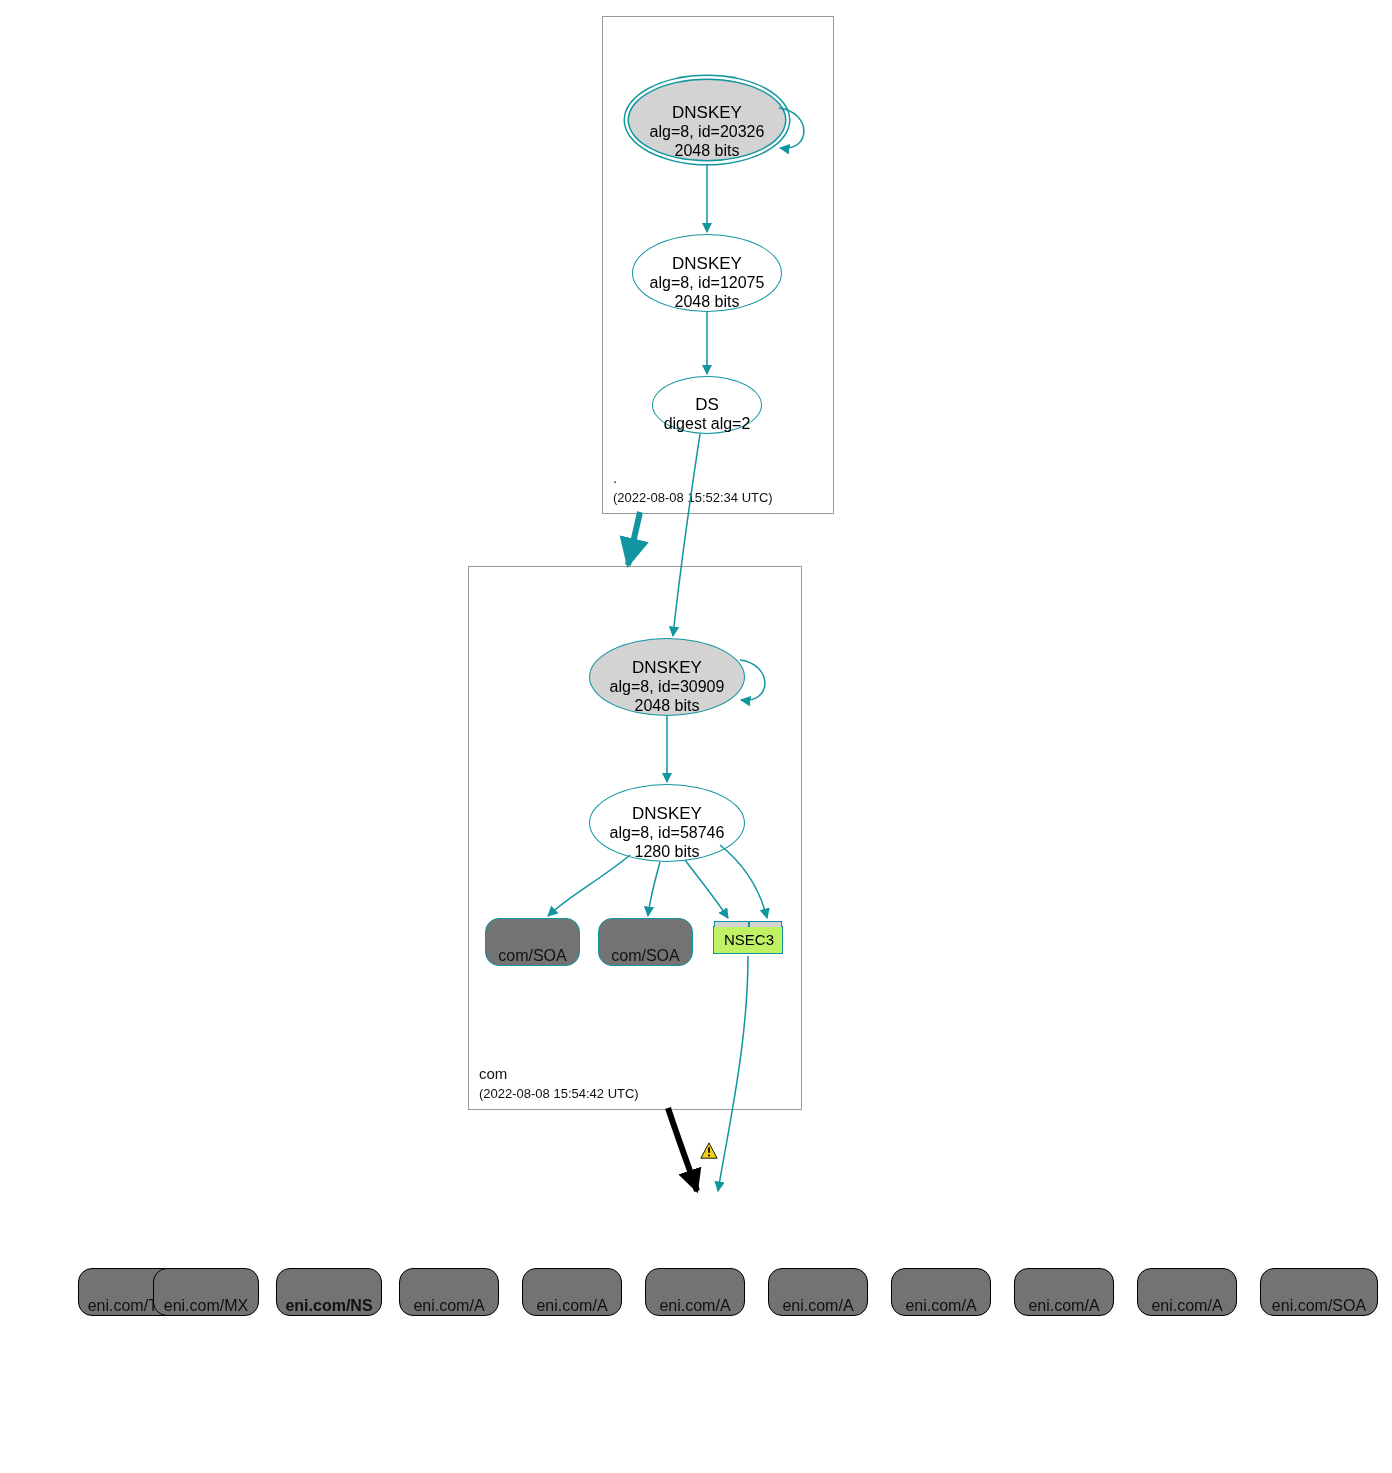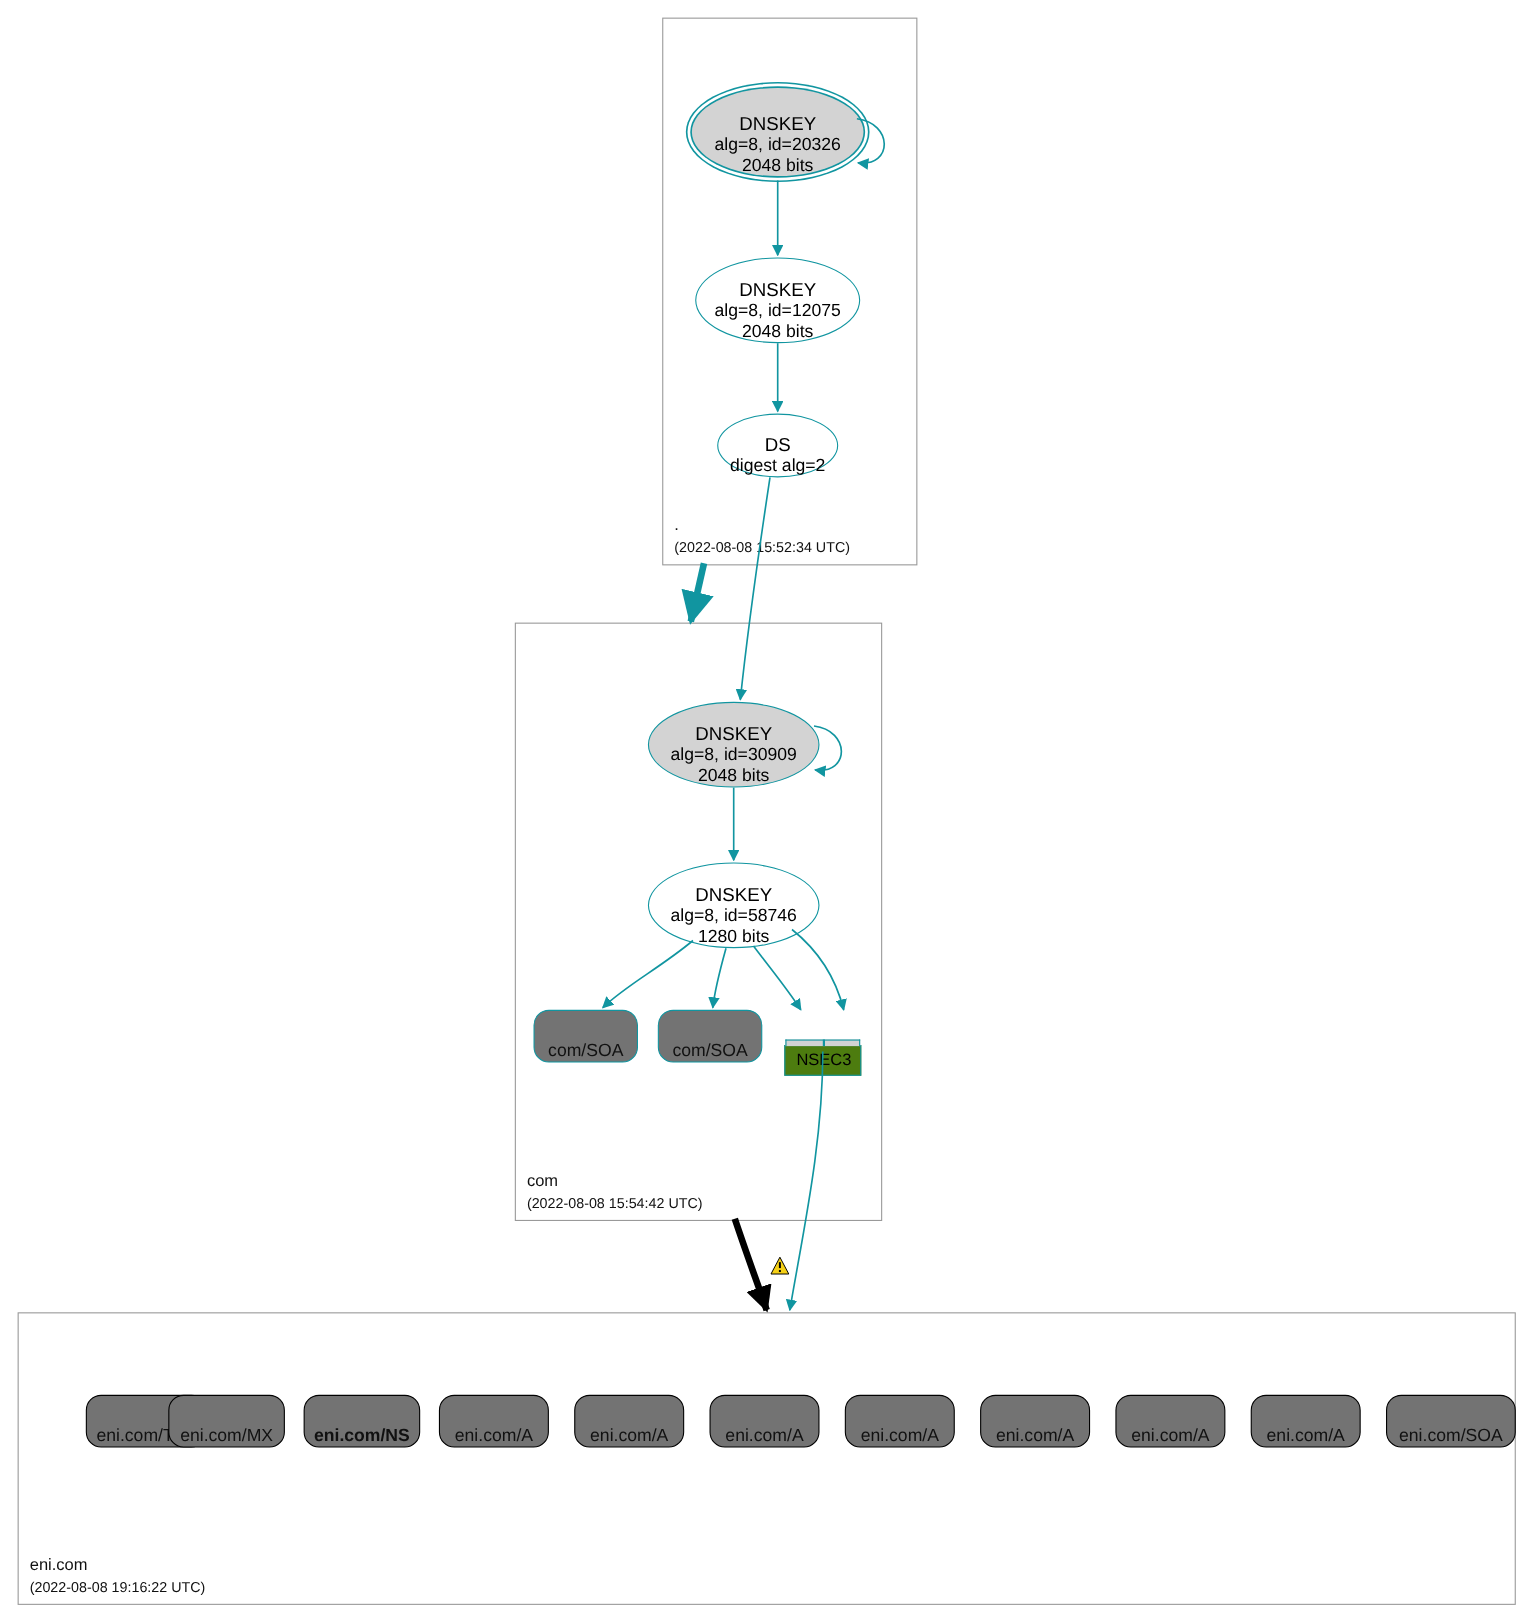--- a/index.html
+++ b/index.html
@@ -63,24 +63,23 @@
     border: 1.5px solid #1195a0;
     border-radius: 14px;
     background: #737373;
     font-size: 16px;
     color: #111;
   }
   .rrbox.black { border-color: #000000; }
   .nsec3 {
     position: absolute;
     border: 1.5px solid #1195a0;
-    background: #4d7c0f;
+    background: #bef264;
     font-size: 15px;
     box-sizing: border-box;
-    margin-top: 24px;
   }
   .nsec3::before {
     content: "";
     position: absolute;
     top: -6px;
     left: 0;
     right: 0;
     height: 6px;
     border: 1.5px solid #1195a0;
     border-bottom: none;
@@ -167,26 +166,20 @@
   </div>
 
   <div class="node rrbox" style="left:598px; top:918px; width:95px; height:48px;">
     <span>com/SOA</span>
   </div>
 
   <div class="nsec3" style="left:713px; top:926px; width:70px; height:28px;">
     <span>NSEC3</span>
   </div>
 
-  <div class="zone-box" style="left:16px; top:1193px; width:1360px; height:264px;">
-    <div class="zone-label">
-      <span>eni.com</span><br>
-      <span class="ts">(2022-08-08 19:16:22 UTC)</span>
-    </div>
-  </div>
 
   <div id="eni-records">
       <div class="node rrbox black" style="left: 30px; top: 1268px; width: 110px; height: 48px; margin-left: 48px;">
         <span>eni.com/TXT</span>
       </div>
       <div class="node rrbox black" style="left: 153px; top: 1268px; width: 106px; height: 48px;">
         <span>eni.com/MX</span>
       </div>
       <div class="node rrbox black" style="left: 276px; top: 1268px; width: 106px; height: 48px; font-weight: bold;">
         <span>eni.com/NS</span>

